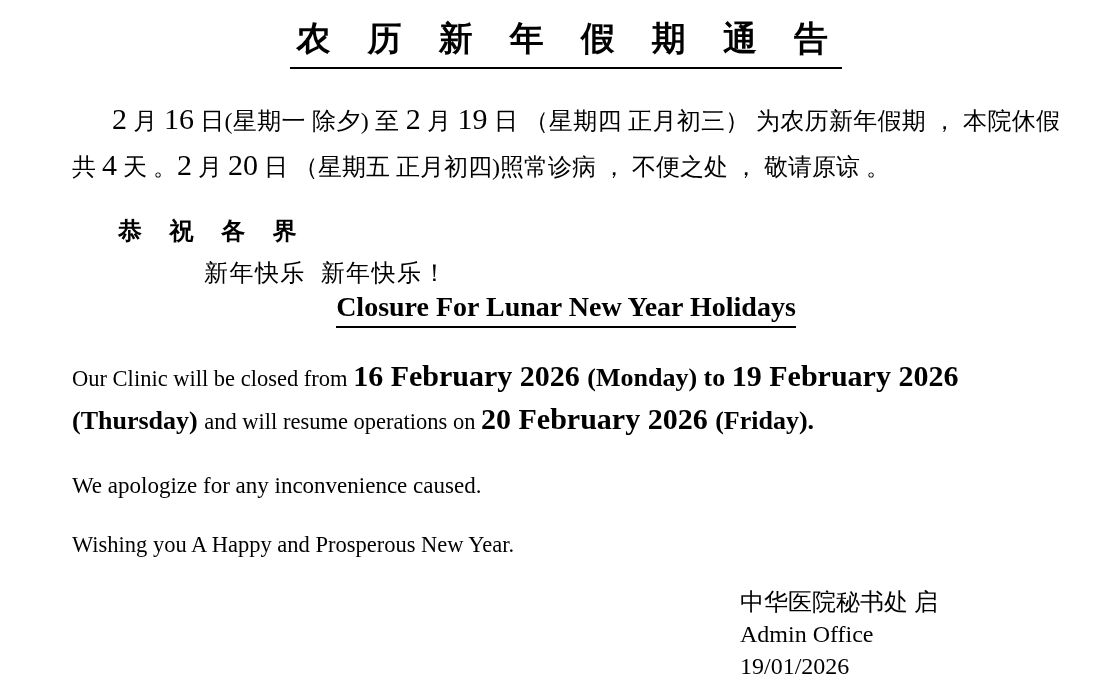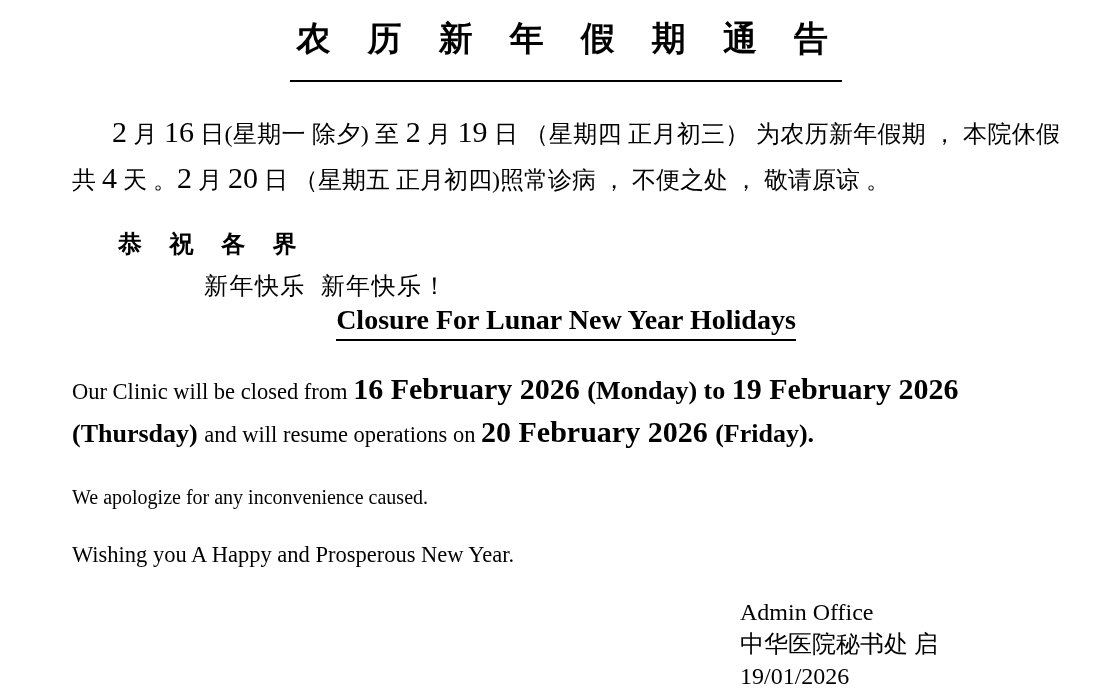--- a/index.html
+++ b/index.html
@@ -22,21 +22,21 @@
   .title-zh {
     margin-top: 16px;
     text-align: center;
     font-size: 34px;
     font-weight: bold;
     line-height: 1.35;
   }
   .title-zh .underlined {
     display: inline-block;
     letter-spacing: 0.42em;
-    padding: 0 0 18px 0.2em;
+    padding: 0 0 5px 0.2em;
     border-bottom: 2px solid #000;
   }
   
   .para-zh {
     margin: 28px 0 0 0;
     font-size: 24px;
     line-height: 44px;
     text-indent: 40px;
     text-align: justify;
   }
@@ -73,21 +73,21 @@
   .para-en {
     margin: 28px 0 0 0;
     font-size: 22.5px;
     line-height: 40px;
   }
   .seg-regular    { font-size: 22.5px; font-weight: normal; }
   .seg-bold-date  { font-size: 30px; font-weight: bold; }
   .seg-bold-small { font-size: 26px; font-weight: bold; }
   .line-apology {
     margin: 31px 0 0 0;
-    font-size: 20px;
+    font-size: 23px;
   }
   .line-wish {
     margin: 33px 0 0 0;
     font-size: 22.5px;
   }
   
   .signature {
     margin: 28px 0 0 668px;
     font-size: 24px;
     line-height: 32px;
@@ -113,18 +113,18 @@
     <span class="underlined">Closure For Lunar New Year Holidays</span>
   </div>
 
   <p class="para-en"><span class="seg seg-regular">Our Clinic will be closed from </span><span class="seg seg-bold-date">16 February 2026 </span><span class="seg seg-bold-small">(Monday) to </span><span class="seg seg-bold-date">19 February 2026 </span><span class="seg seg-bold-small">(Thursday) </span><span class="seg seg-regular">and will resume operations on </span><span class="seg seg-bold-date">20 February 2026 </span><span class="seg seg-bold-small">(Friday).</span></p>
 
   <div class="line-apology">We apologize for any inconvenience caused.</div>
 
   <div class="line-wish">Wishing you A Happy and Prosperous New Year.</div>
 
   <div class="signature">
+    <div class="sig-line">中华医院秘书处 启</div>
     <div class="sig-line">Admin Office</div>
-    <div class="sig-line">中华医院秘书处 启</div>
     <div class="sig-line">19/01/2026</div>
   </div>
 
 </div>
 
 </body></html>

